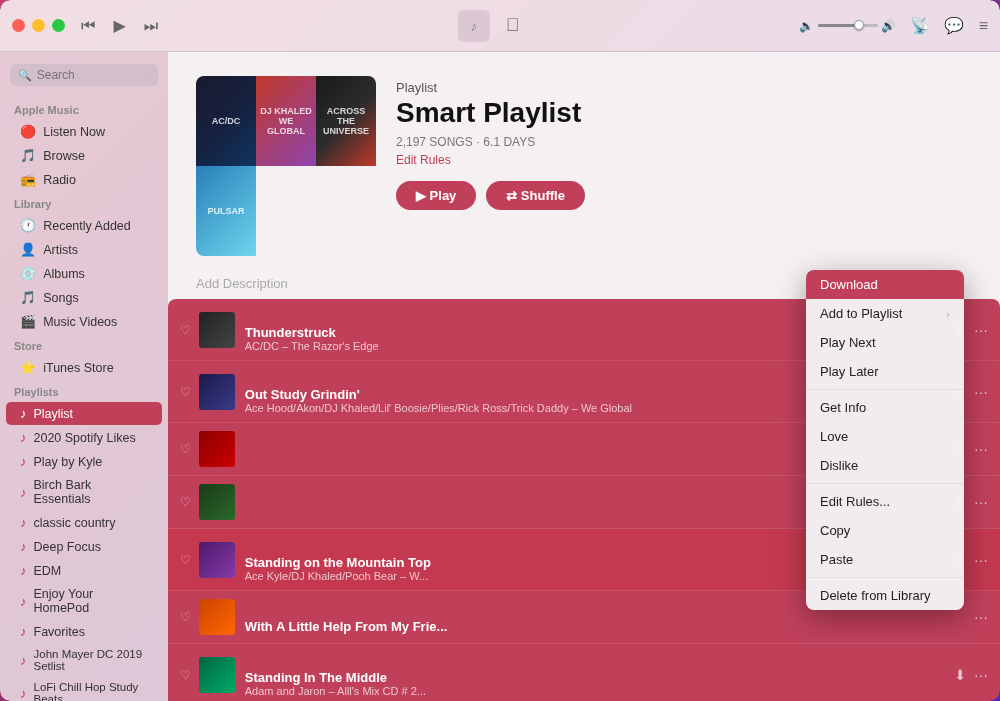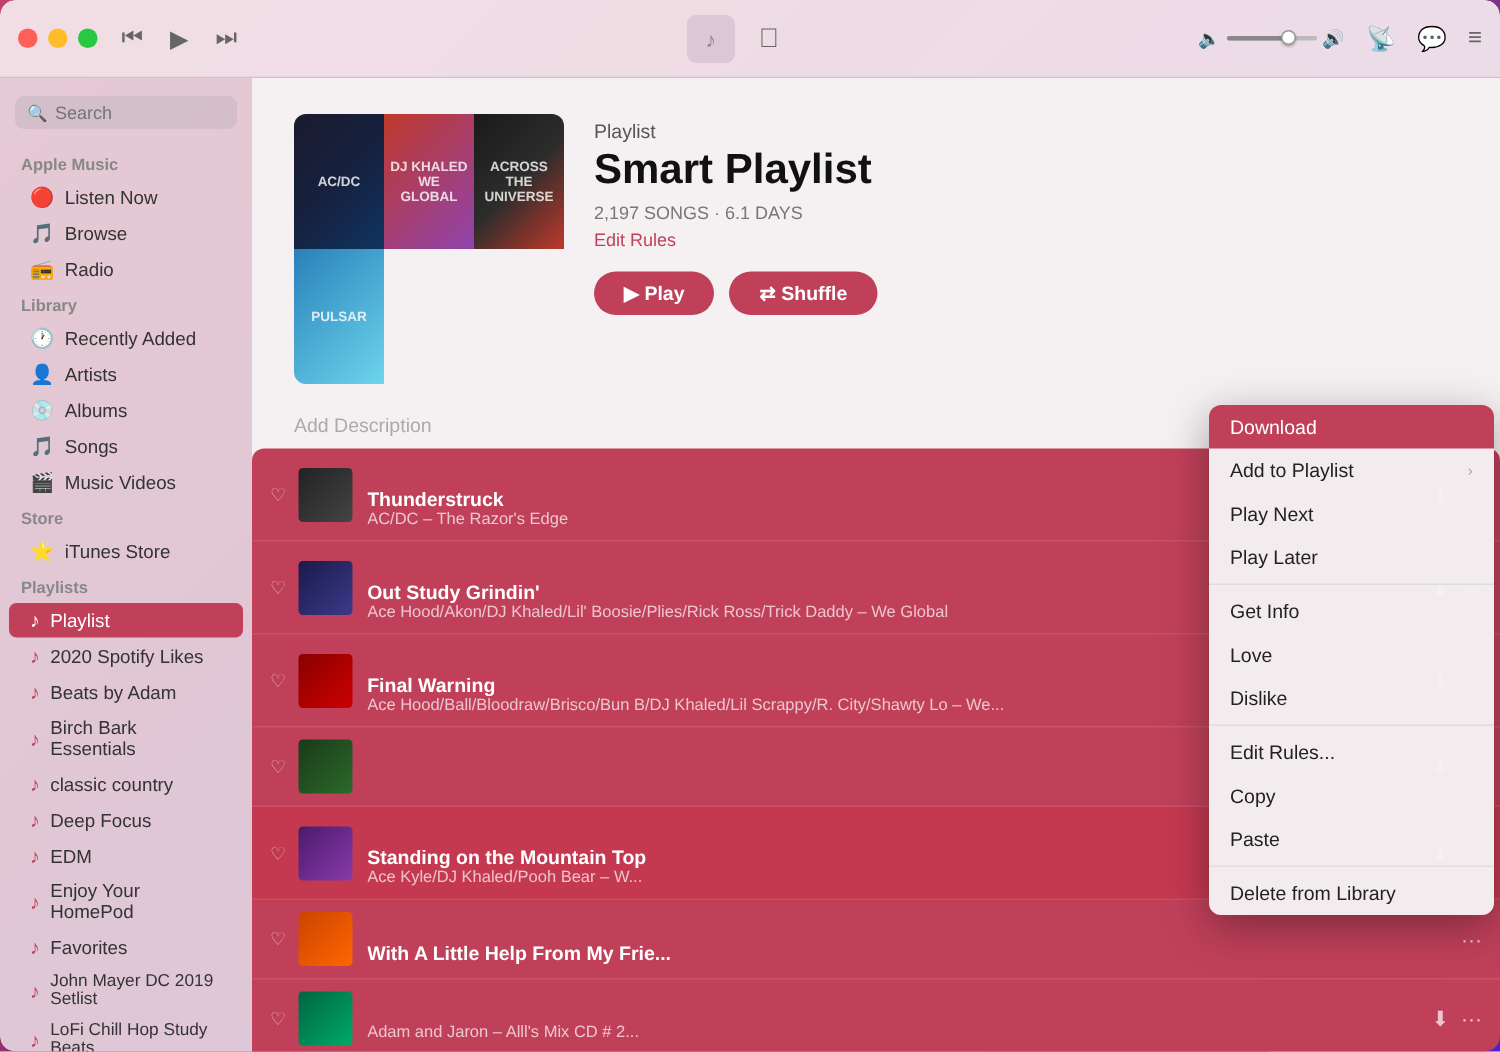--- a/index.html
+++ b/index.html
@@ -311,21 +311,21 @@
     .thumb-6 { background: linear-gradient(135deg,#cc4400 0%,#ff6600 100%); }
     .thumb-7 { background: linear-gradient(135deg,#006644 0%,#00aa66 100%); }
     .thumb-8 { background: linear-gradient(135deg,#334466 0%,#556688 100%); }
 
     
     .context-menu {
       position: absolute;
       background: rgba(245,242,244,0.97);
       border-radius: 8px;
       box-shadow: 0 8px 30px rgba(0,0,0,0.35);
-      width: 190px;
+      width: 158px;
       z-index: 100;
       overflow: hidden;
       top: 218px;
       left: 638px;
     }
     .context-menu-item {
       padding: 7px 14px;
       font-size: 13px;
       color: #222;
       cursor: pointer;
@@ -435,21 +435,21 @@
       <div class="sidebar-item active">
         <span class="sidebar-icon">♪</span>
         <span>Playlist</span>
       </div>
       <div class="sidebar-item">
         <span class="sidebar-icon">♪</span>
         <span>2020 Spotify Likes</span>
       </div>
       <div class="sidebar-item">
         <span class="sidebar-icon">♪</span>
-        <span>Beats by Adam</span>
+        <span>Play by Kyle</span>
       </div>
       <div class="sidebar-item">
         <span class="sidebar-icon">♪</span>
         <span>Birch Bark Essentials</span>
       </div>
       <div class="sidebar-item">
         <span class="sidebar-icon">♪</span>
         <span>classic country</span>
       </div>
       <div class="sidebar-item">
@@ -533,24 +533,20 @@
           </div>
           <div class="song-actions">
             <span class="song-download-icon">⬇</span>
             <span class="song-more-icon">···</span>
           </div>
         </div>
 
         <div class="song-row">
           <span class="song-heart">♡</span>
           <div class="song-thumb thumb-3"></div>
-          <div class="song-info">
-            <div class="song-title">Final Warning</div>
-            <div class="song-artist">Ace Hood/Ball/Bloodraw/Brisco/Bun B/DJ Khaled/Lil Scrappy/R. City/Shawty Lo – We...</div>
-          </div>
           <div class="song-actions">
             <span class="song-download-icon">⬇</span>
             <span class="song-more-icon">···</span>
           </div>
         </div>
 
         <div class="song-row">
           <span class="song-heart">♡</span>
           <div class="song-thumb thumb-4"></div>
           <div class="song-actions">
@@ -580,20 +576,21 @@
           </div>
           <div class="song-actions">
             <span class="song-more-icon">···</span>
           </div>
         </div>
 
         <div class="song-row">
           <span class="song-heart">♡</span>
           <div class="song-thumb thumb-7"></div>
           <div class="song-info">
+            <div class="song-title">Standing In The Middle</div>
             <div class="song-artist">Adam and Jaron – Alll's Mix CD # 2...</div>
           </div>
           <div class="song-actions">
             <span class="song-download-icon">⬇</span>
             <span class="song-more-icon">···</span>
           </div>
         </div>
 
         <div class="song-row">
           <span class="song-heart">♡</span>

